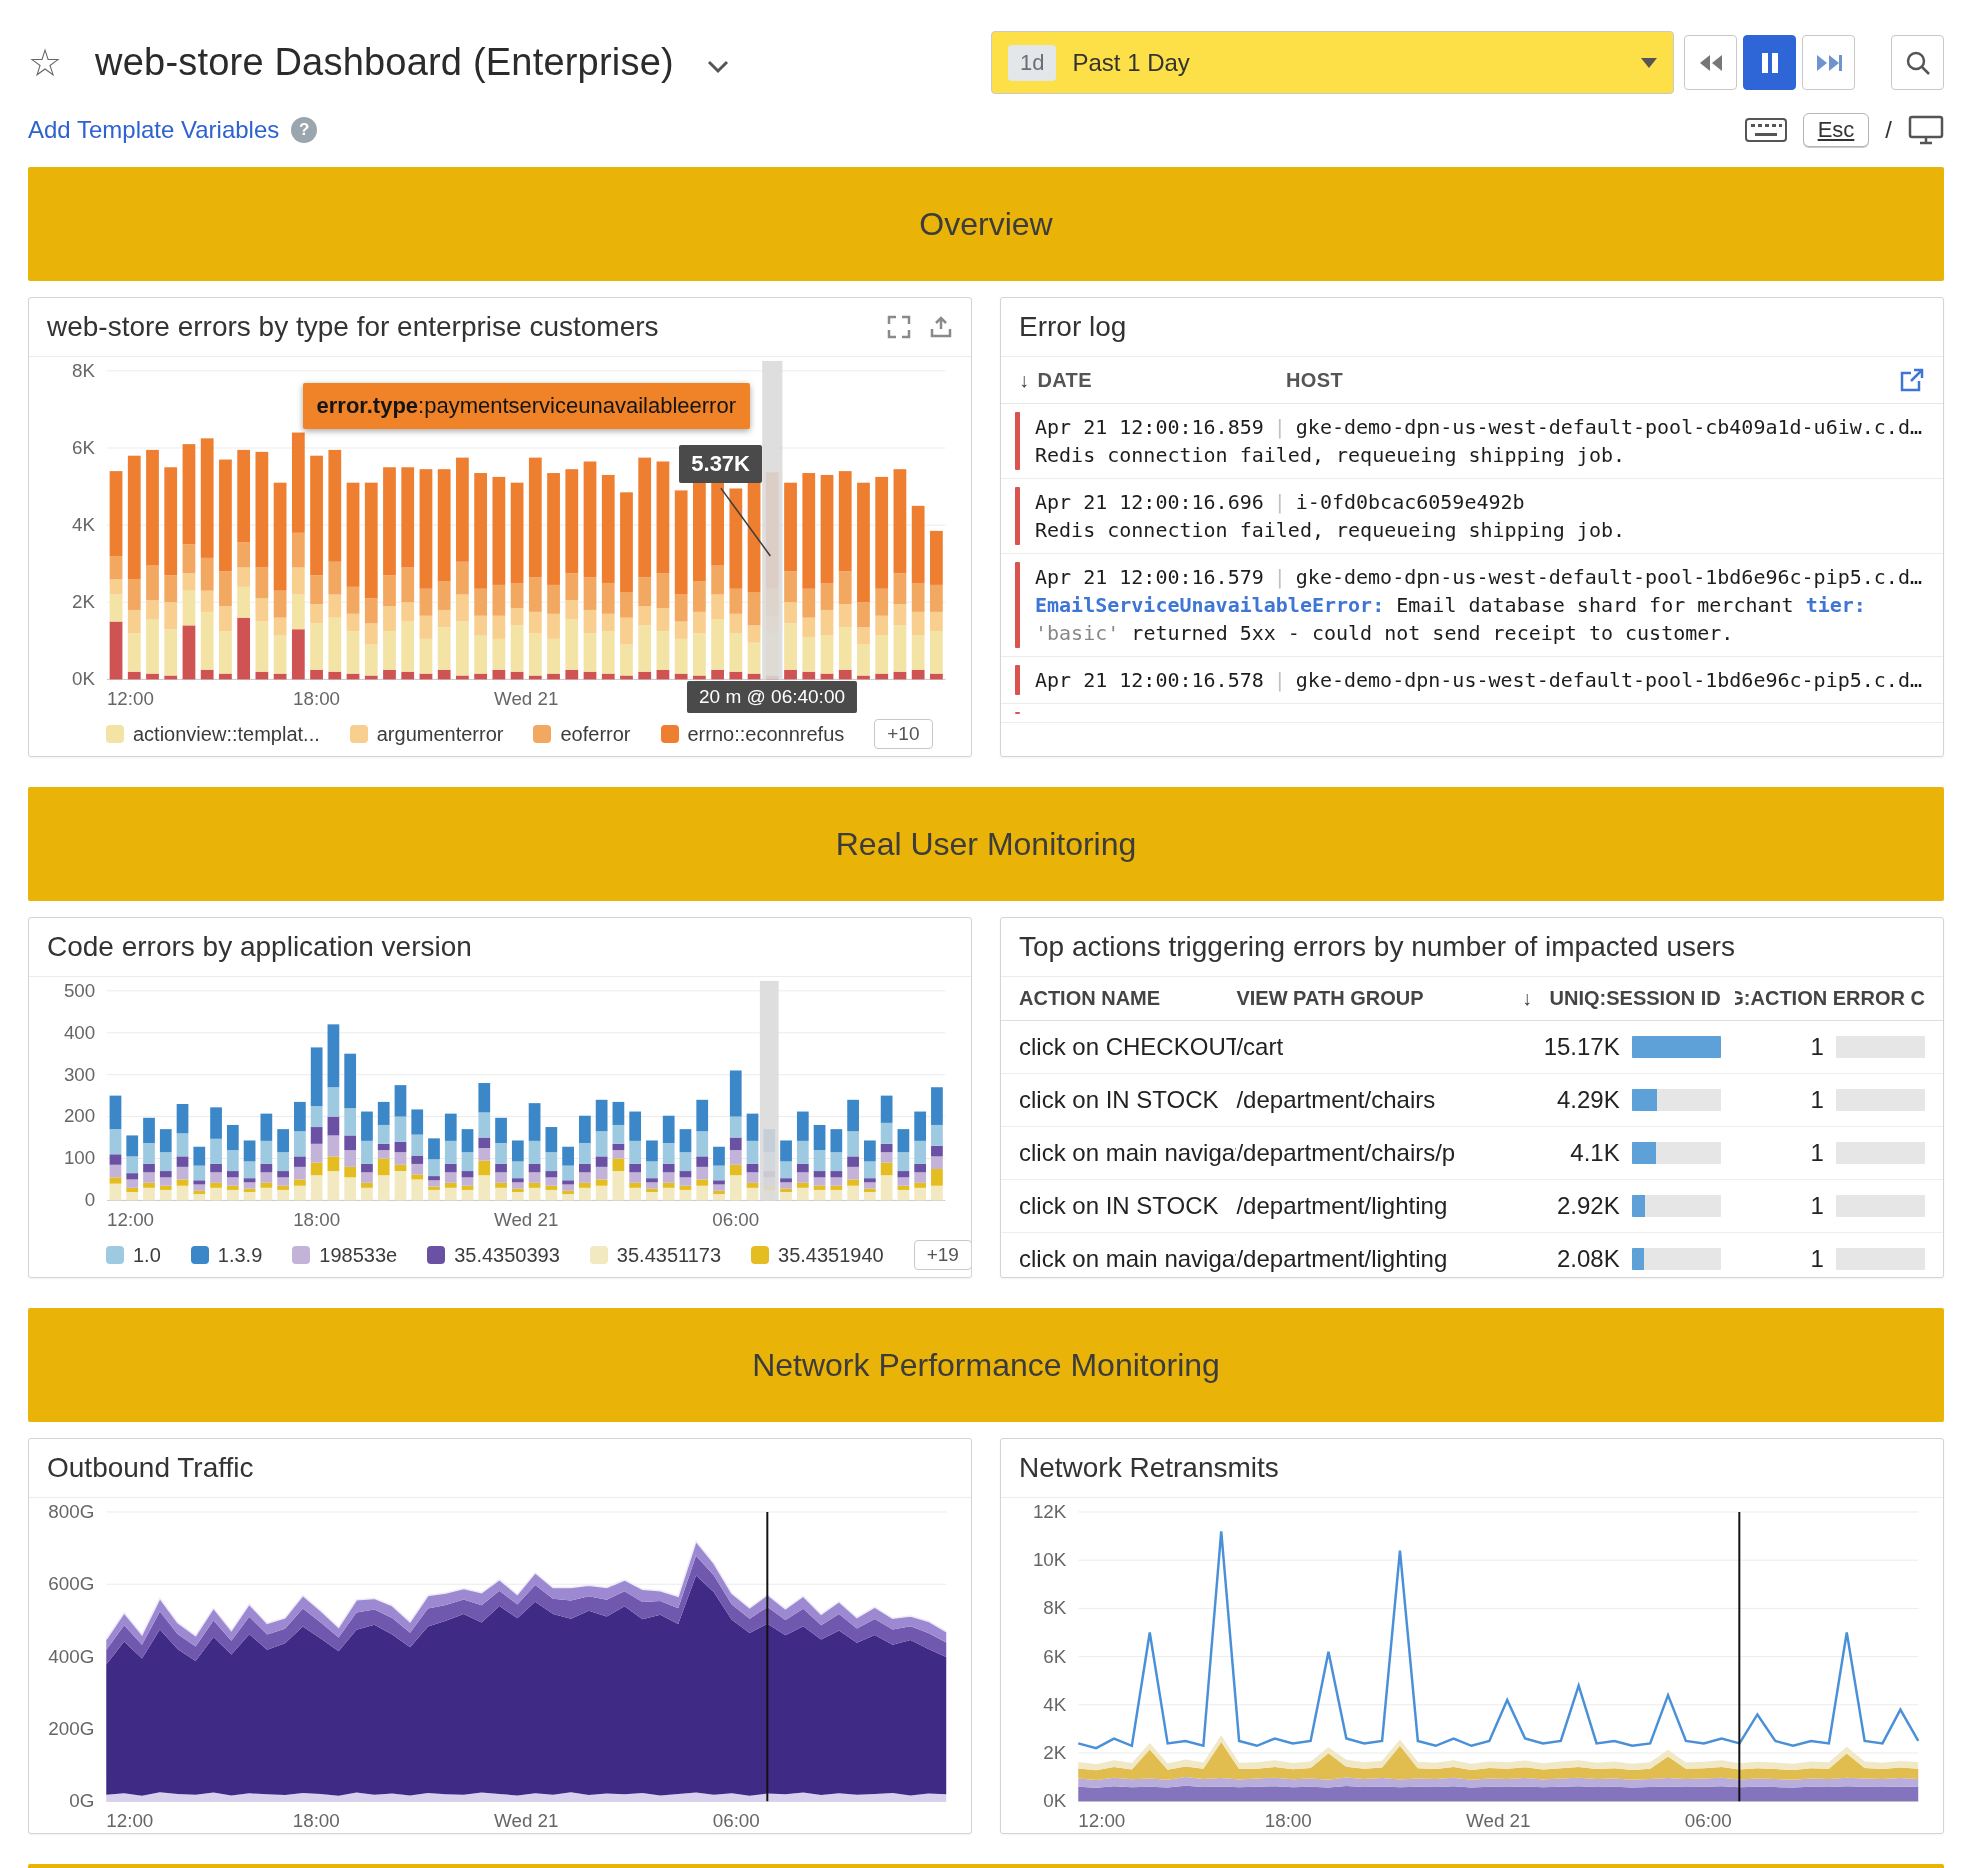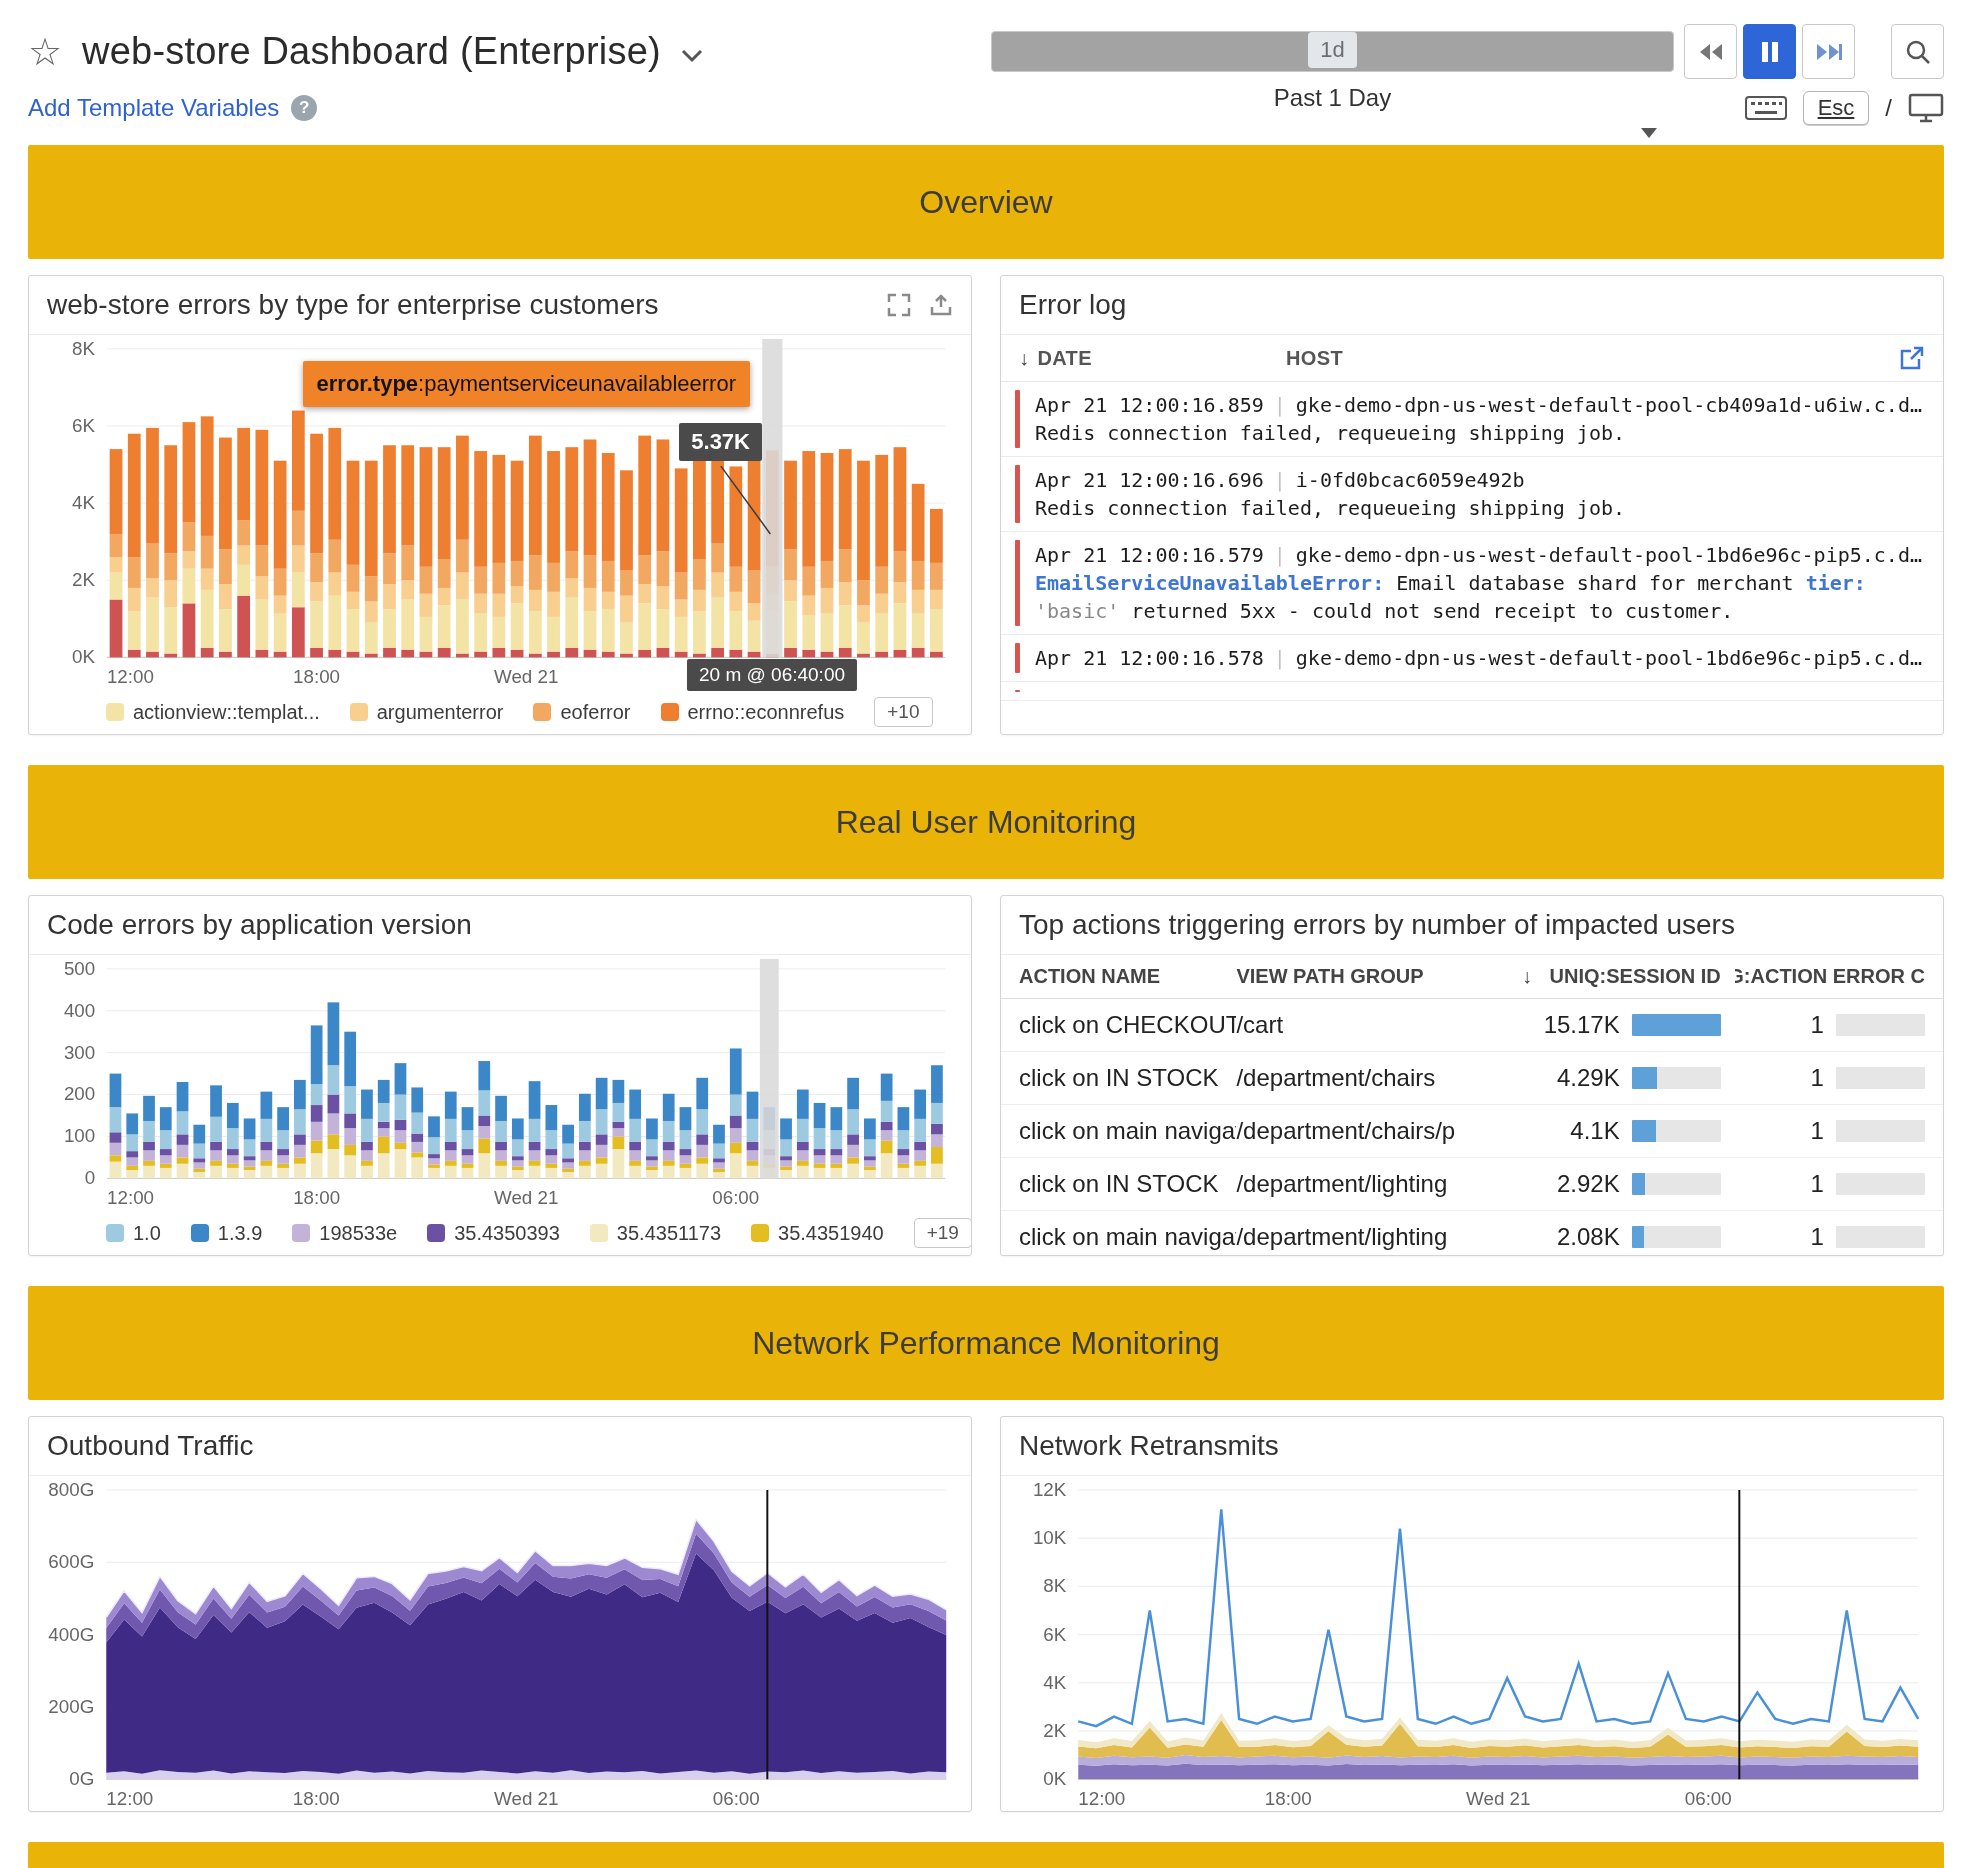--- a/index.html
+++ b/index.html
@@ -8,25 +8,25 @@
     width:1972px; height:1868px; overflow:hidden;
     background:#fff; color:#333;
     font-family:"Liberation Sans", sans-serif;
   }
   .page { padding:14px 28px 0; }
 
   
   .topbar { display:flex; align-items:center; justify-content:space-between; padding:10px 0 4px; }
   .topbar-left { display:flex; align-items:center; gap:16px; }
   .star { font-size:38px; color:#666; line-height:1; cursor:pointer; }
-  h1.dash-title { font-size:38px; font-weight:400; color:#2b2b2b; margin:4px; letter-spacing:0.2px; }
+  h1.dash-title { font-size:38px; font-weight:400; color:#2b2b2b; margin:17px; letter-spacing:0.2px; }
   .title-chevron { margin-top:8px; }
   .topbar-right { display:flex; align-items:center; gap:10px; }
-  .time-combo { width:683px; height:41px; border:1px solid #c9c9c9; border-radius:4px;
-    display:flex; align-items:center; padding:0 16px; gap:16px; background:#a3a3a3; cursor:pointer;flex-direction:column; }
+  .time-combo { width:683px; height:63px; border:1px solid #c9c9c9; border-radius:4px;
+    display:flex; align-items:center; padding:0 16px; gap:16px; background:#fde047; cursor:pointer; }
   .time-chip { background:#e4e7ea; color:#6a6f75; font-size:22px; padding:5px 12px; border-radius:4px; }
   .time-label { font-size:24px; color:#333; }
   .combo-caret { margin-left:auto; width:0; height:0; border-left:8px solid transparent; border-right:8px solid transparent; border-top:10px solid #555; }
   .pb-group { display:flex; gap:6px; }
   .pb-btn { width:53px; height:55px; border:1px solid #c9c9c9; border-radius:4px; background:#fff;
     display:flex; align-items:center; justify-content:center; cursor:pointer; padding:0; }
   .pb-btn.active { background:#2e66d8; border-color:#2e66d8; }
   .search-btn { margin-left:26px; }
 
   

